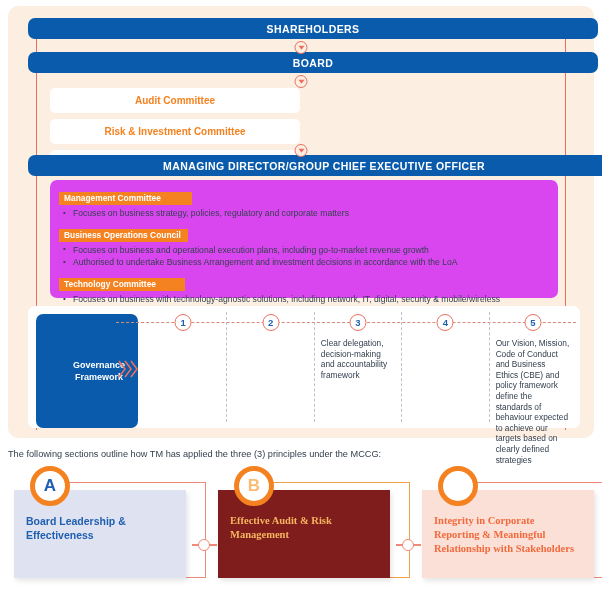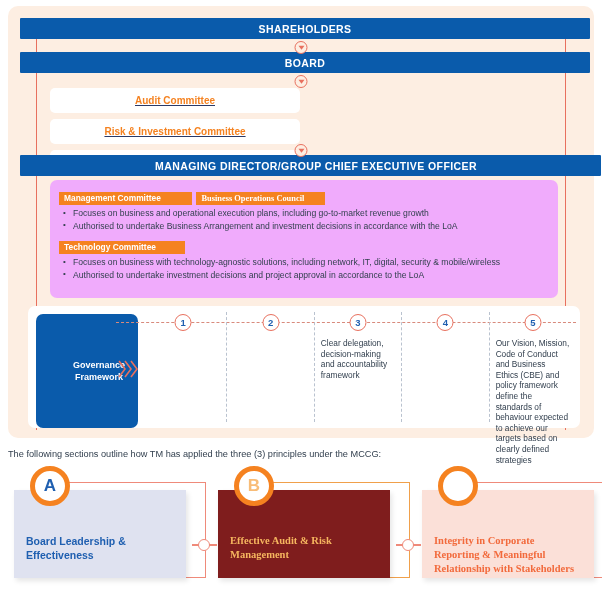--- a/index.html
+++ b/index.html
@@ -34,25 +34,25 @@
     width: 1.4px;
     background: #e8705e;
     z-index: 1;
   }
   #spine-left  { left: 28px;  top: 20px; height: 404px; }
   #spine-right { right: 28px; top: 20px; height: 404px; }
 
   
   .blue-bar {
     position: absolute;
-    left: 12px;
+    left: 20px;
     width: 570px;
     height: 21px;
     background: #0a5bab;
-    border-radius: 1px;
+    border-radius: 7px;
     color: #ffffff;
     font-size: 10.5px;
     font-weight: bold;
     letter-spacing: 0.4px;
     display: flex;
     align-items: center;
     justify-content: center;
     z-index: 3;
     text-align: center;
   }
@@ -91,21 +91,20 @@
   
   .committee-grid {
     position: absolute;
     left: 42px;
     top: 82px;
     width: 508px;
     display: flex;
     flex-wrap: wrap;
     gap: 6px 10px;
     z-index: 3;
-    text-decoration: underline;
   }
   .committee {
     flex: 0 0 calc(50% - 4px);
     height: 25px;
     background: #ffffff;
     border-radius: 5px;
     display: flex;
     align-items: center;
     justify-content: center;
     color: #f58220;
@@ -113,38 +112,38 @@
     font-weight: bold;
   }
 
   
   #mdceo-card {
     position: absolute;
     left: 42px;
     top: 174px;
     width: 508px;
     height: 118px;
-    background: #f0abfc;
+    background: #d946ef;
     border-radius: 7px;
     z-index: 3;
     box-sizing: border-box;
     padding: 7px 5px 0 9px;
   }
   .tag {
     display: inline-block;
     background: #f58220;
     color: #ffffff;
     font-size: 8.4px;
     font-weight: bold;
     padding: 2px 6px 2px 5px;
     line-height: 1.1;
     margin-bottom: 2px;
   }
   .tag.tag-mgmt  { min-width: 122px; }
-  .tag.tag-boc   { min-width: 118px; font-family: Liberation Serif, serif; }
+  .tag.tag-boc   { min-width: 118px; }
   .tag.tag-tech  { min-width: 115px; }
   ul.bullets {
     list-style: none;
     margin: 0 0 4px 0;
     padding: 0;
   }
   ul.bullets li {
     position: relative;
     padding-left: 14px;
     font-size: 8.6px;
@@ -293,21 +292,21 @@
   #pcard-b .pframe { border-color: #f0a04b; }
   #pcard-c .pframe { border-color: #ef8a7a; }
 
   .pbody {
     position: absolute;
     left: 0;
     top: 10px;
     width: 172px;
     height: 88px;
     box-sizing: border-box;
-    padding: 44px 12px 0 12px;
+    padding: 24px 12px 0 12px;
     font-size: 10.5px;
     font-weight: bold;
     line-height: 14px;
     box-shadow: 2px 3px 5px rgba(0,0,0,0.10);
   }
   #pcard-a .pbody { background: #dfe2f0; color: #1f5fb0; }
   #pcard-b .pbody { background: #7f1d1d; color: #f6b65f; font-family: Liberation Serif, serif; }
   #pcard-c .pbody { background: #fbe0d8; color: #f26a3c; font-family: Liberation Serif, serif; }
 
   .pbadge {
@@ -383,20 +382,23 @@
     <div class="committee">Tender Committee</div>
   </div>
 
   <div class="conn-dot" id="dot-3"></div>
 
   <div class="blue-bar" id="bar-mdceo">MANAGING DIRECTOR/GROUP CHIEF EXECUTIVE OFFICER</div>
 
   <div id="mdceo-card">
 
     <div class="tag tag-mgmt">Management Committee</div>
+    <ul class="bullets">
+      <li>Focuses on business strategy, policies, regulatory and corporate matters</li>
+    </ul>
 
     <div class="tag tag-boc">Business Operations Council</div>
     <ul class="bullets">
       <li>Focuses on business and operational execution plans, including go-to-market revenue growth</li>
       <li>Authorised to undertake Business Arrangement and investment decisions in accordance with the LoA</li>
     </ul>
 
     <div class="tag tag-tech">Technology Committee</div>
     <ul class="bullets">
       <li>Focuses on business with technology-agnostic solutions, including network, IT, digital, security &amp; mobile/wireless</li>

